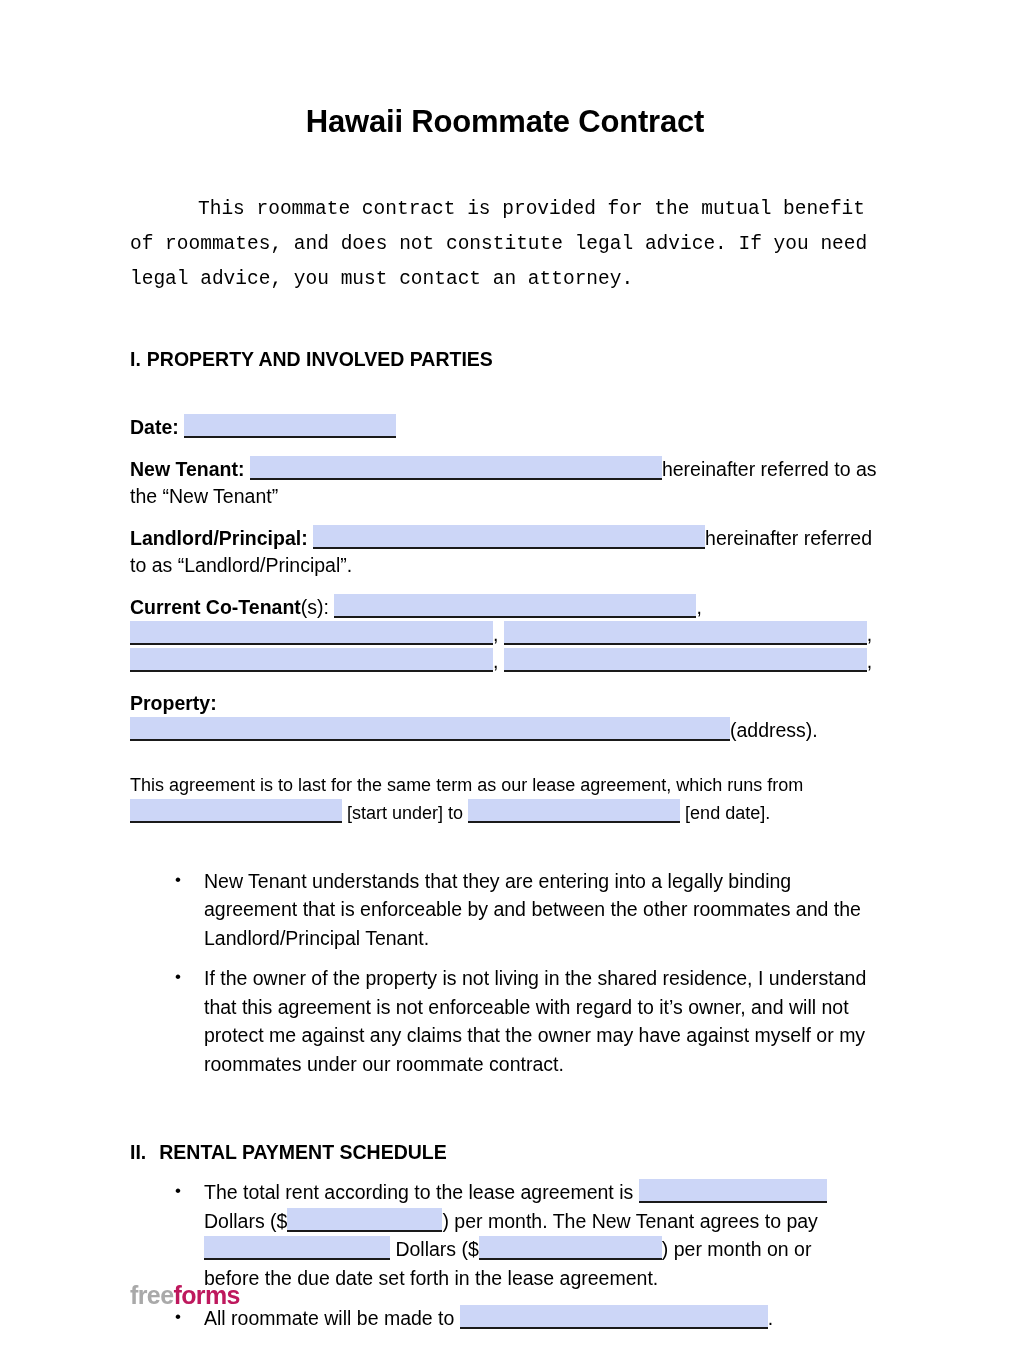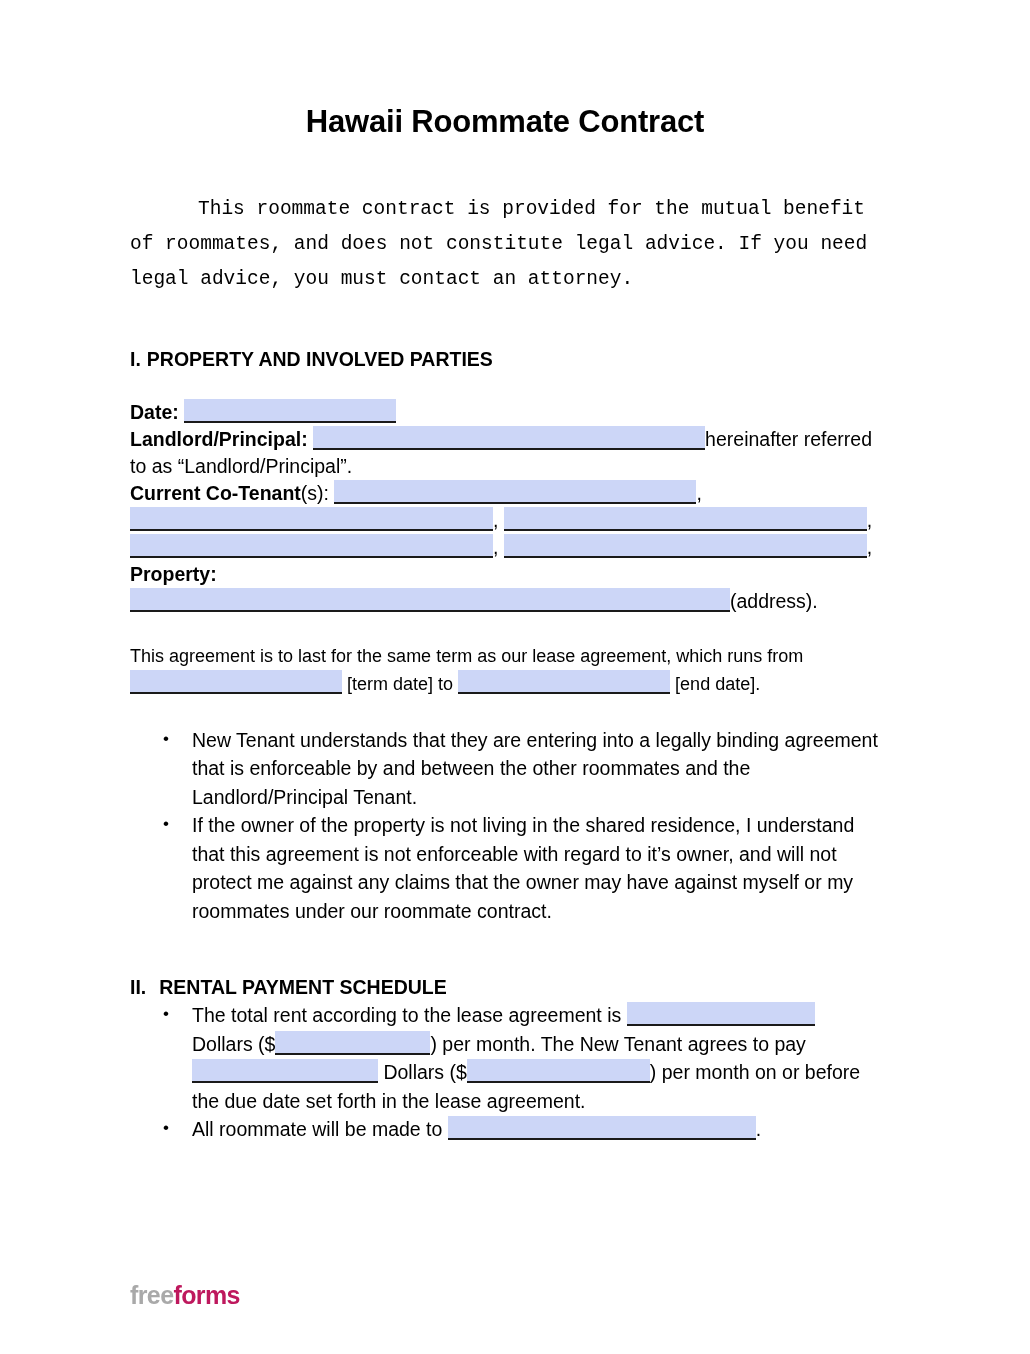--- a/index.html
+++ b/index.html
@@ -65,20 +65,21 @@
 
   .fieldblock {
     padding-top: 26px;
     font-size: 19.5px;
     line-height: 27px;
   }
   .fieldline {
     font-size: 19.5px;
     line-height: 27px;
     white-space: normal;
+    margin-top: 15px;
   }
   .lbl { font-weight: bold; }
 
   
   .blank {
     display: inline-block;
     background: #ccd6f7;
     border-bottom: 2px solid #1a1a1a;
     height: 22px;
     vertical-align: -4px;
@@ -110,21 +111,21 @@
     margin: 0;
     padding: 0;
     list-style: none;
     font-size: 19.5px;
     line-height: 28.5px;
   }
   ul.bullets.gap-top { padding-top: 28px; }
   ul.bullets li {
     position: relative;
     padding-left: 62px;
-    margin: 0;
+    margin: 12px;
   }
   ul.bullets li::before {
     content: "\2022";
     position: absolute;
     left: 33px;
     top: -1px;
     font-size: 17px;
   }
   ul.bullets.sec2 li { padding-left: 62px; }
 
@@ -156,20 +157,24 @@
       <span>I.</span><span class="numgap"></span><span>PROPERTY AND INVOLVED PARTIES</span>
     </div>
 
     <div class="fieldblock">
 
       <div class="fieldline">
         <span class="lbl">Date:</span>
         <span class="blank w-date"></span>
       </div>
 
+      <div class="fieldline">
+        <span class="lbl">New Tenant:</span>
+        <span class="blank w-tenant"></span><span>hereinafter referred to as the “New Tenant”</span>
+      </div>
 
       <div class="fieldline">
         <span class="lbl">Landlord/Principal:</span>
         <span class="blank w-landlord"></span><span>hereinafter referred to as “Landlord/Principal”.</span>
       </div>
 
       <div class="fieldline">
         <span class="lbl">Current Co-Tenant</span><span>(s):</span>
         <span class="blank w-cotenant"></span><span>,</span><br>
         <span class="blank w-half"></span><span>,</span>
@@ -181,21 +186,21 @@
       <div class="fieldline">
         <span class="lbl">Property:</span><br>
         <span class="blank w-property"></span><span>(address).</span>
       </div>
 
     </div>
 
     <div class="para">
       <span>This agreement is to last for the same term as our lease agreement, which runs from</span><br>
       <span class="blank w-sdate"></span>
-      <span>[term date] to</span>
+      <span>[start under] to</span>
       <span class="blank w-sdate"></span>
       <span>[end date].</span>
     </div>
 
     <ul class="bullets gap-top">
       <li>
         <span>New Tenant understands that they are entering into a legally binding agreement that is enforceable by and between the other roommates and the Landlord/Principal Tenant.</span>
       </li>
       <li>
         <span>If the owner of the property is not living in the shared residence, I understand that this agreement is not enforceable with regard to it’s owner, and will not protect me against any claims that the owner may have against myself or my roommates under our roommate contract.</span>

